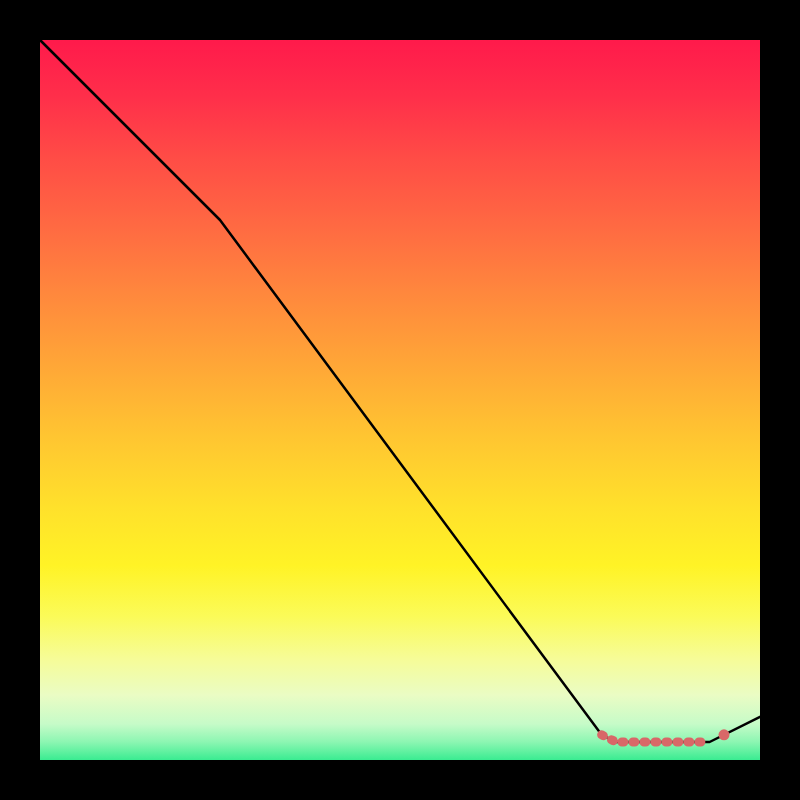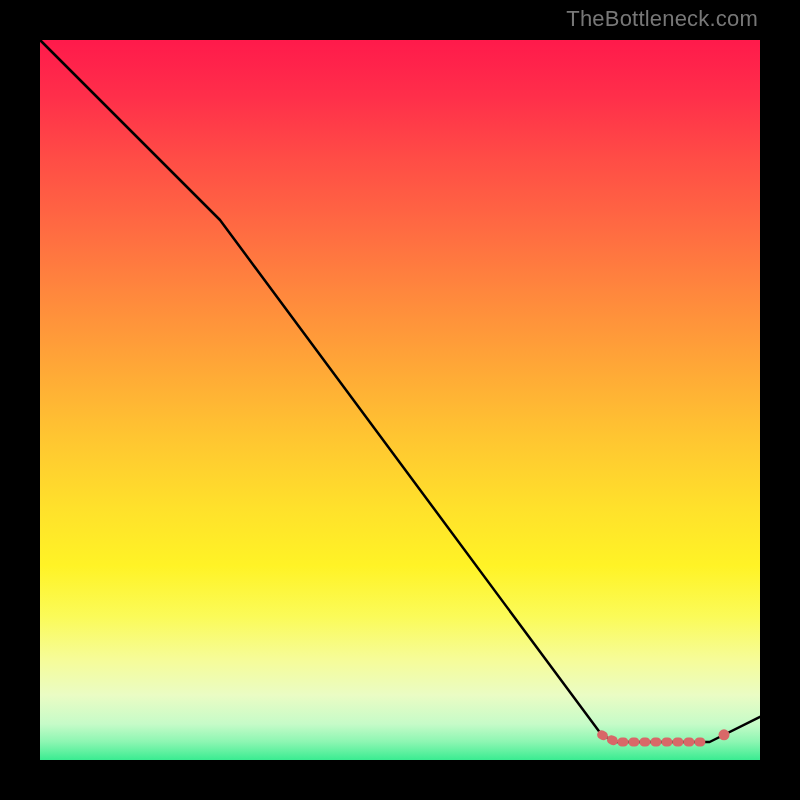--- a/index.html
+++ b/index.html
@@ -59,21 +59,20 @@
     font-weight: 400;
     letter-spacing: 0.2px;
     user-select: none;
   }
 </style>
 </head>
 <body>
 
 <div class="frame">
 
-  <div class="watermark">TheBottleneck.com</div>
 
   <div class="plot-area">
     <svg class="line-layer" viewBox="0 0 720 720" preserveAspectRatio="none">
       <g>
         <polyline fill="none" stroke="#000000" stroke-width="2.5" stroke-linejoin="round" stroke-linecap="round" points="0.00,0.00 180.00,180.00 561.60,694.80 576.00,702.00 633.60,702.00 669.60,702.00 720.00,676.80"></polyline>
         <polyline fill="none" stroke="#d86868" stroke-width="9" stroke-linecap="round" stroke-linejoin="round" stroke-dasharray="2 9" points="561.60,694.80 576.00,702.00 633.60,702.00 669.60,702.00"></polyline>
         <circle r="5.5" fill="#d86868" cx="684.00" cy="694.80"></circle>
       </g>
     </svg>
   </div>

